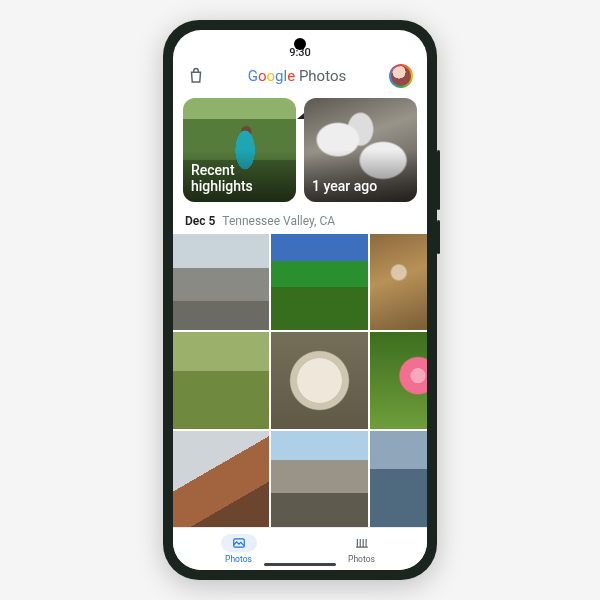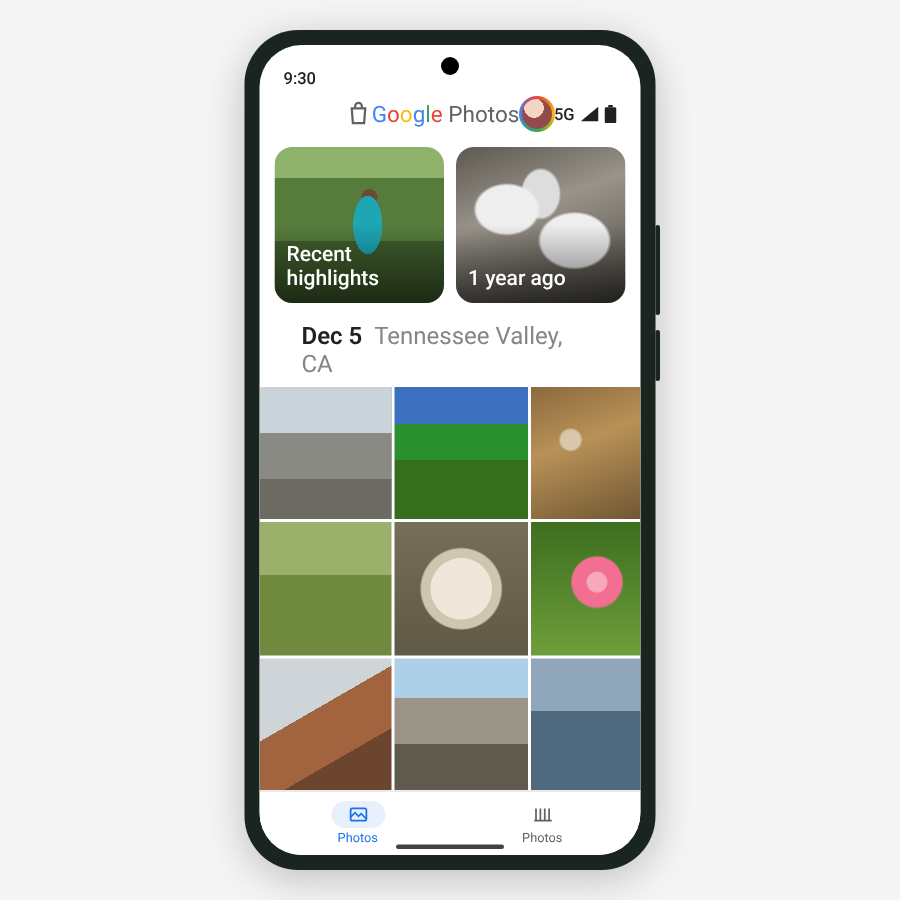--- a/index.html
+++ b/index.html
@@ -53,29 +53,30 @@
   }
   .status-bar {
     height: 28px;
     display: flex;
     align-items: center;
     justify-content: space-between;
     padding: 16px 16px 0;
     font-size: 11px;
     font-weight: 500;
     color: #202124;
+    flex-direction: column;
   }
   .status-right { display: flex; align-items: center; gap: 4px; margin-top: 48px; }
   .signal, .battery { display: inline-block; }
   .signal svg, .battery svg { display: block; }
 
   .app-header {
     display: flex;
     align-items: center;
-    justify-content: center;
+    justify-content: space-between;
     padding: 6px 14px 10px;
   }
   .shop-icon { width: 18px; height: 18px; }
   .app-title { font-size: 15px; font-weight: 400; }
   .gl-b { color: #4285F4; }
   .gl-r { color: #EA4335; }
   .gl-y { color: #FBBC05; }
   .gl-g { color: #34A853; }
   .gl-rest { color: #5f6368; font-weight: 400; }
   .avatar {
@@ -127,22 +128,22 @@
     radial-gradient(ellipse at 70% 60%, #eee 0 20%, transparent 22%),
     radial-gradient(ellipse at 50% 30%, #ddd 0 15%, transparent 17%),
     linear-gradient(160deg, #5c5850 0%, #99948a 40%, #4a463f 100%);
   }
   .mem3 { background:
     repeating-linear-gradient(95deg, #f6b79a 0 3px, #d87d58 3px 6px, #b84e2f 6px 9px),
     #c96a45;
   }
 
   .section-header {
-    padding: 2px 28px 6px;
-    font-size: 16px;
+    padding: 2px 12px 6px;
+    font-size: 12px;
   }
   .section-header .date { font-weight: 600; color: #202124; }
   .section-header .loc { color: #80868b; margin-left: 4px; }
 
   .grid {
     display: grid;
     grid-template-columns: repeat(3, 1fr);
     gap: 2px;
     flex: 1;
     overflow: hidden;

